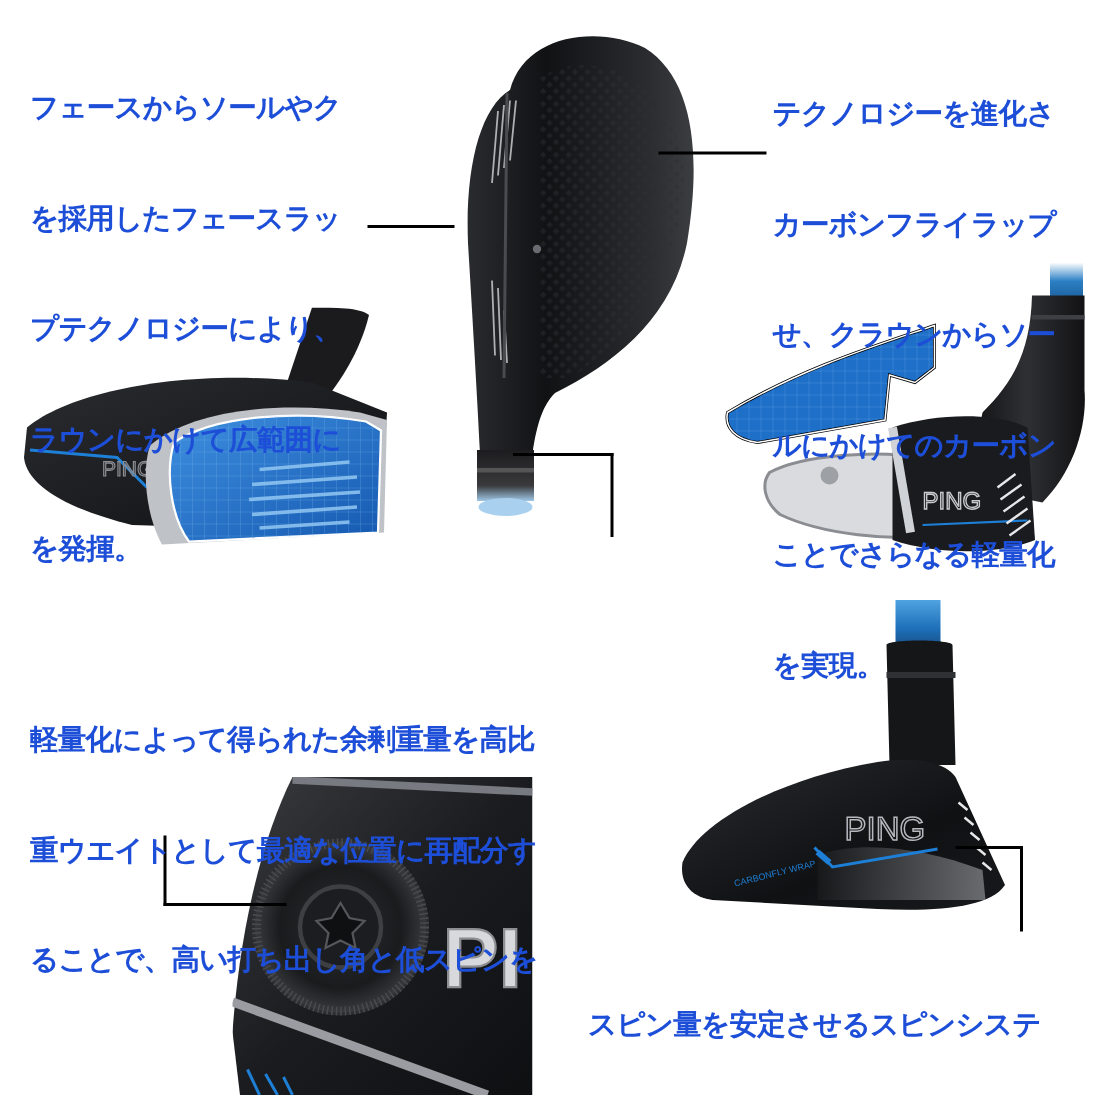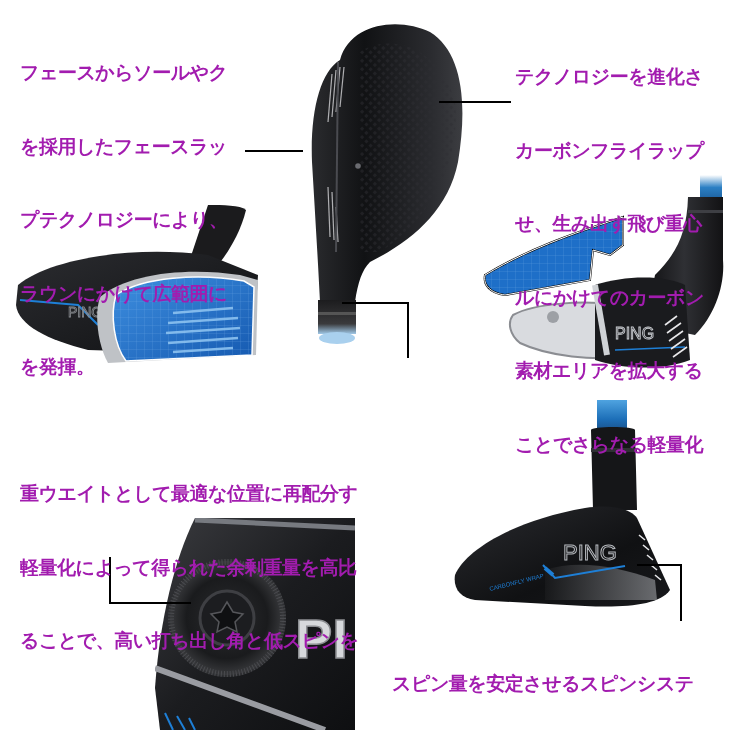--- a/index.html
+++ b/index.html
@@ -1,42 +1,42 @@
 <!DOCTYPE html>
 <html><head>
 <meta charset="utf-8">
 <style>
   html, body { margin:0; padding:0; background:#ffffff; }
   body { width:730px; height:730px; position:relative; overflow:hidden;
          font-family:"DejaVu Sans", "Liberation Sans", sans-serif; color:#000; }
   .caption { position:absolute; font-weight:bold; font-size:19px; line-height:24.5px;
-             letter-spacing:-0.5px; white-space:pre; color:#a21caf; z-index:5; }
+             letter-spacing:-0.5px; white-space:pre; color:#1d4ed8; z-index:5; }
   .line { position:absolute; background:#000; z-index:4; }
   .art { position:absolute; }
   svg { display:block; }
 </style>
 </head>
 <body>
 
 <div class="caption" style="left:20px; top:11px;">
   <div>フェースからソールやク</div>
   <div>を採用したフェースラッ</div>
   <div>プテクノロジーにより、</div>
   <div>ラウンにかけて広範囲に</div>
   <div>を発揮。</div>
 </div>
 <div class="line" style="left:245px; top:150px; width:58px; height:2px;"></div>
 
 <div class="caption" style="left:515px; top:15px;">
   <div>テクノロジーを進化さ</div>
   <div>カーボンフライラップ</div>
-  <div>せ、生み出す飛び重心</div>
+  <div>せ、クラウンからソー</div>
   <div>ルにかけてのカーボン</div>
-  <div>素材エリアを拡大する</div>
   <div>ことでさらなる軽量化</div>
+  <div>を実現。</div>
 </div>
 <div class="line" style="left:439px; top:101px; width:72px; height:2px;"></div>
 
 <div class="art" style="left:290px; top:12px; width:180px; height:340px;">
   <svg width="180" height="340" viewBox="0 0 180 340">
     <defs>
       <linearGradient id="crownG" x1="0" x2="1" y1="0" y2="0">
         <stop offset="0" stop-color="#2a2b2e"></stop>
         <stop offset="0.35" stop-color="#111214"></stop>
         <stop offset="0.8" stop-color="#2b2c30"></stop>
@@ -137,22 +137,22 @@
       <line x1="196" y1="174" x2="210" y2="164"></line>
       <line x1="198" y1="182" x2="212" y2="172"></line>
     </g>
   </svg>
 </div>
 
 <div class="caption" style="left:240px; top:367px;">
 </div>
 
 <div class="caption" style="left:20px; top:432px;">
+  <div>軽量化によって得られた余剰重量を高比</div>
   <div>重ウエイトとして最適な位置に再配分す</div>
-  <div>軽量化によって得られた余剰重量を高比</div>
   <div>ることで、高い打ち出し角と低スピンを</div>
   
 </div>
 <div class="line" style="left:109px; top:557px; width:2px; height:47px;"></div>
 <div class="line" style="left:109px; top:602px; width:82px; height:2px;"></div>
 
 <div class="art" style="left:155px; top:518px; width:200px; height:260px;">
   <svg width="200" height="212" viewBox="0 0 200 212">
     <defs>
       <radialGradient id="disc" cx="0.5" cy="0.5" r="0.5">

